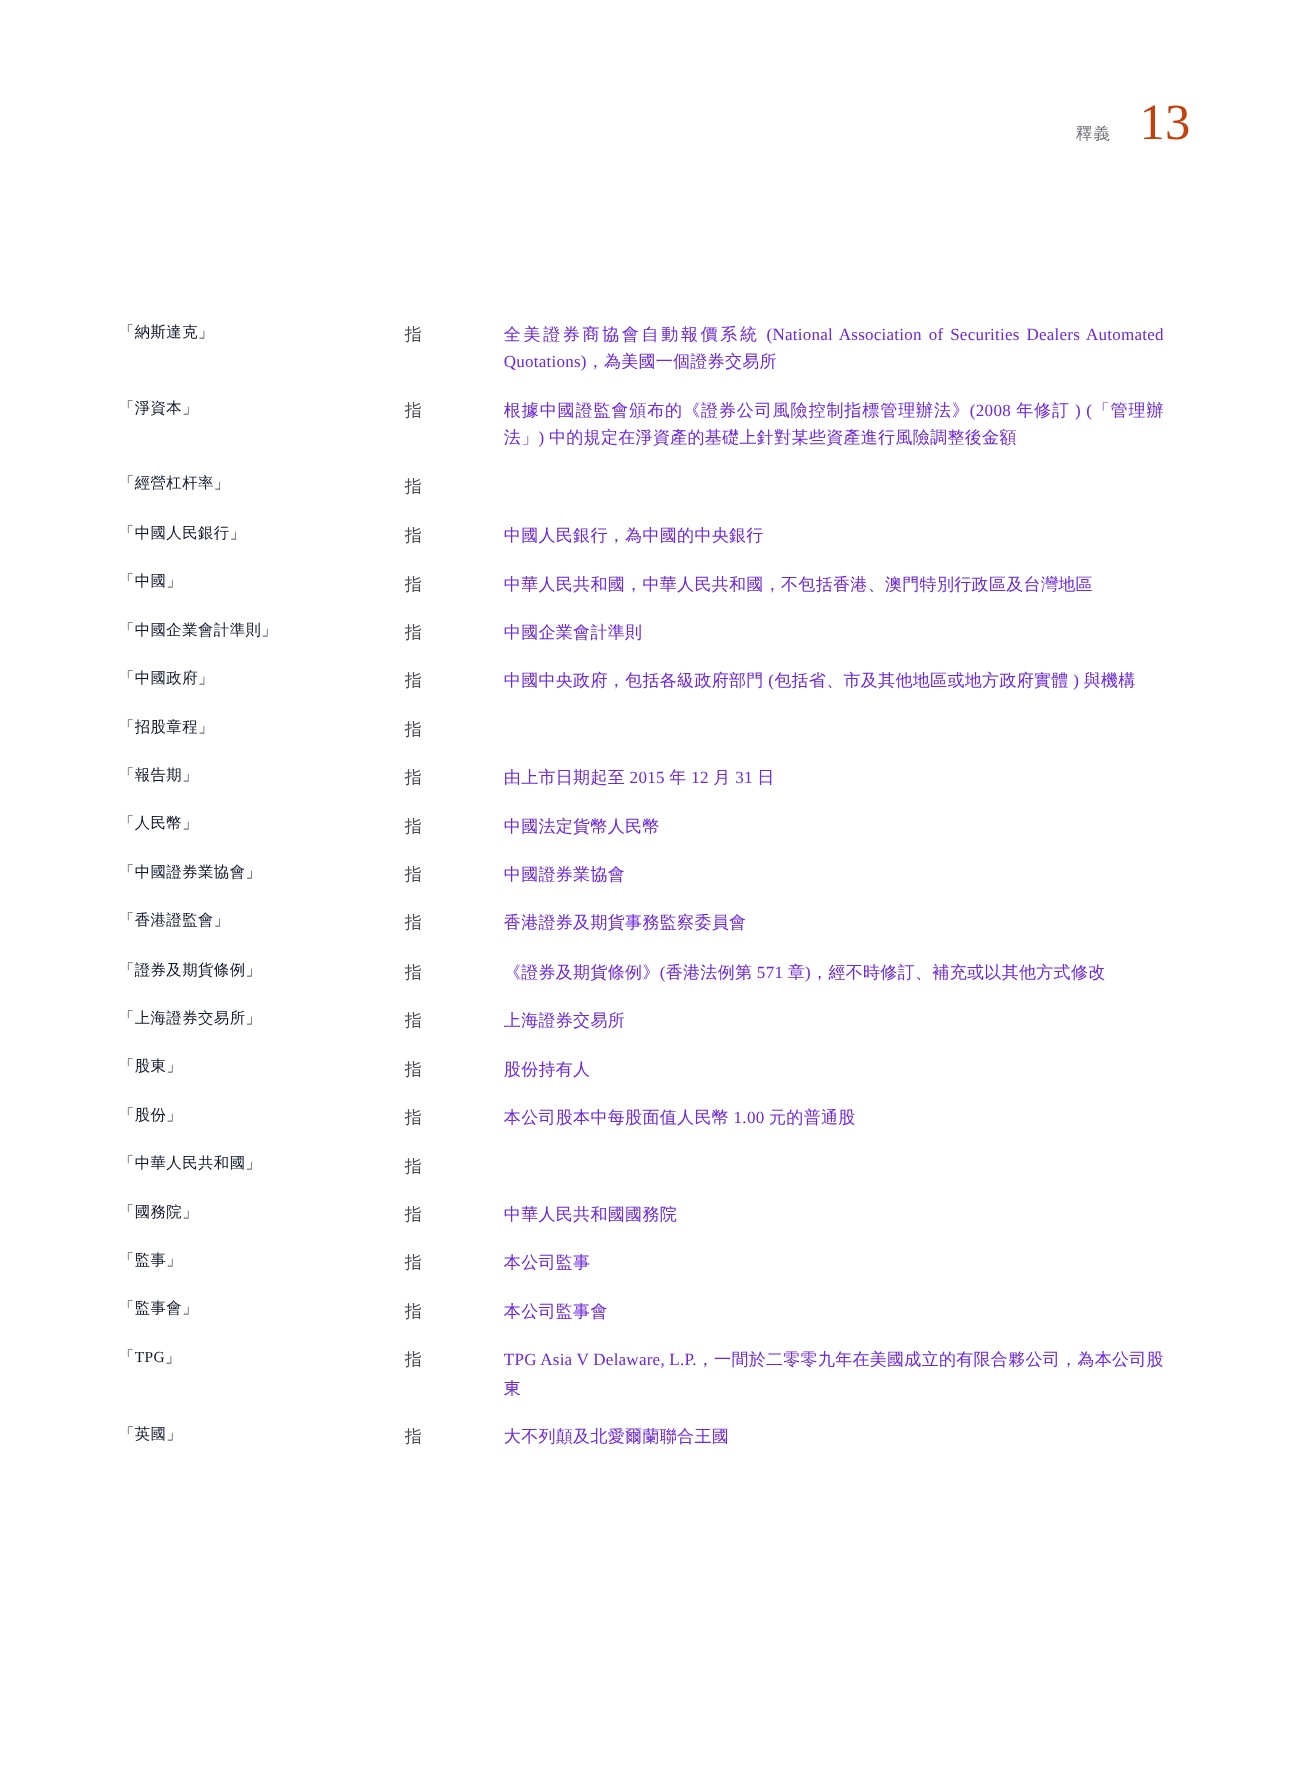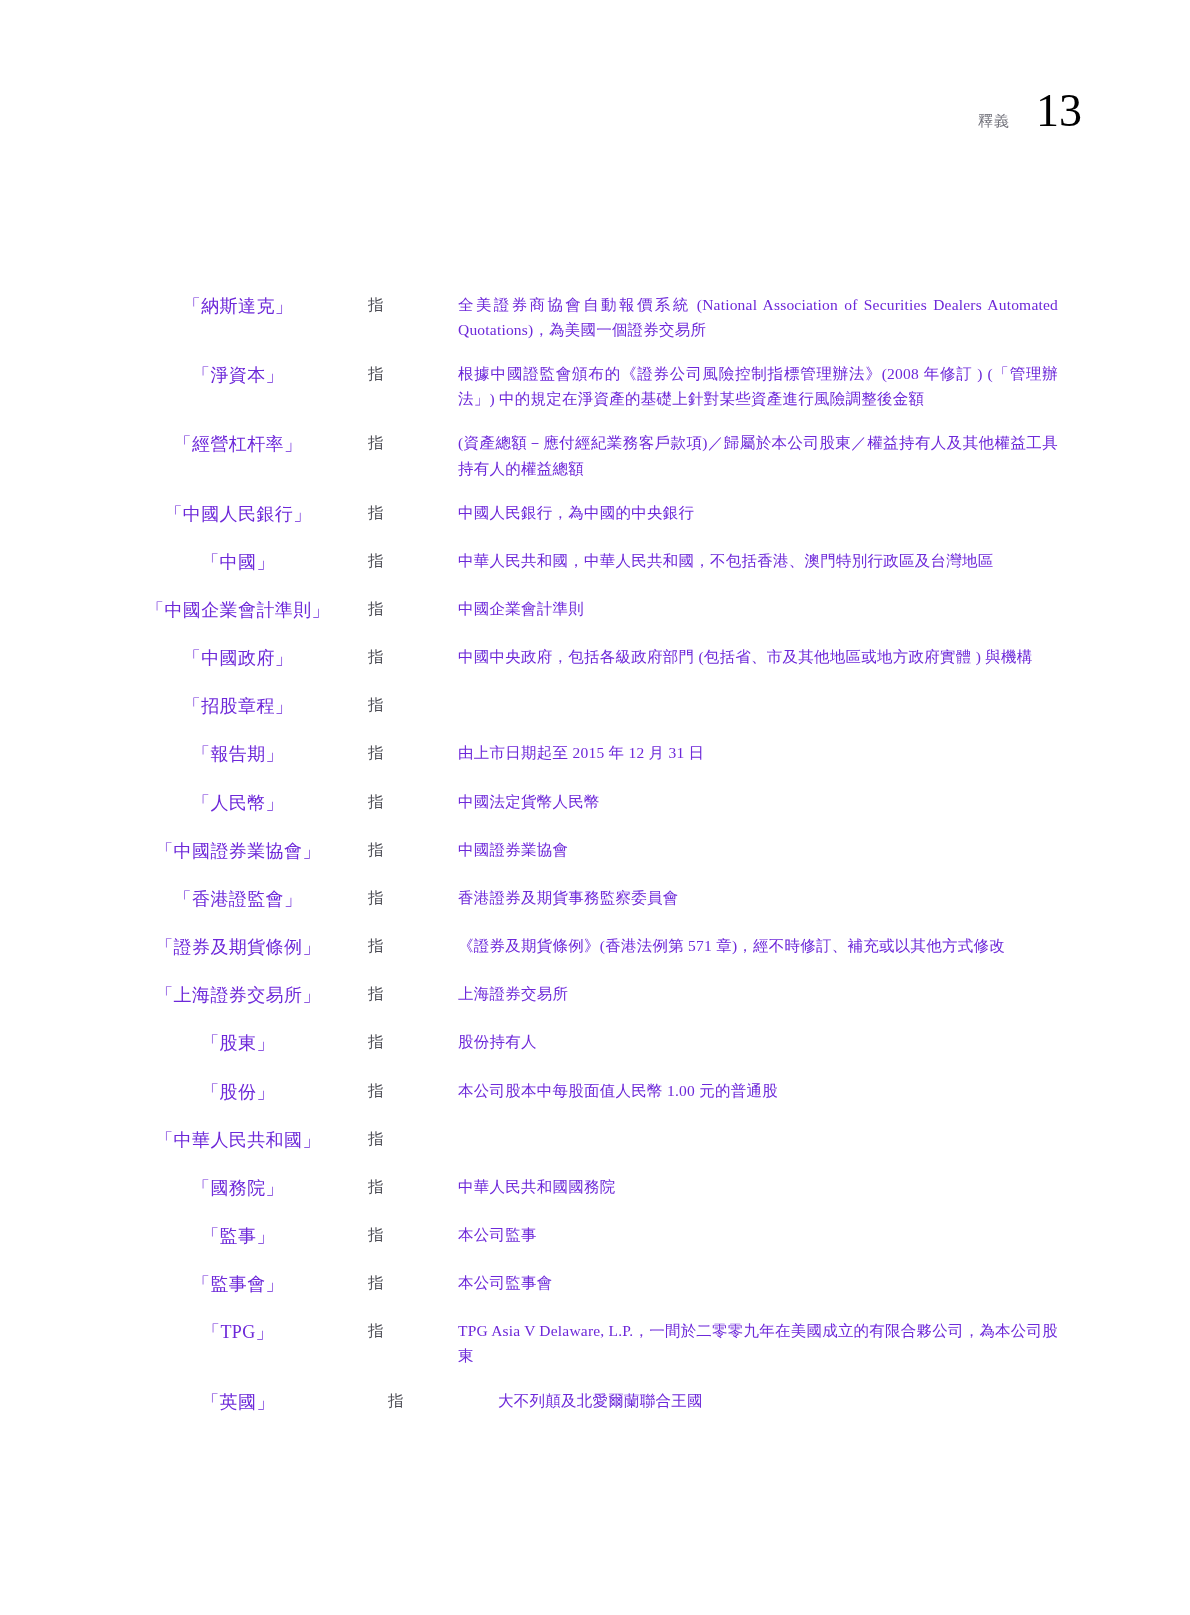--- a/index.html
+++ b/index.html
@@ -30,46 +30,45 @@
     gap: 26px;
   }
   .header-label {
     font-size: 15px;
     letter-spacing: 1px;
     color: #6f6f78;
   }
   .header-number {
     font-size: 46px;
     line-height: 1;
-    color: #000000;
+    color: #c2410c;
     font-family: "Liberation Serif", "DejaVu Serif", serif;
   }
 
   
   .glossary {
     position: absolute;
     top: 292px;
     left: 108px;
     width: 950px;
   }
   .row {
     display: flex;
     align-items: flex-start;
     margin-bottom: 19px;
   }
-  .row:last-child { margin-bottom: 0; gap: 20px; }
+  .row:last-child { margin-bottom: 0; }
 
   .term {
     width: 260px;
     flex: 0 0 260px;
-    font-size: 18px;
+    font-size: 14px;
     line-height: 1.62;
-    color: #6d28d9;
+    color: #0f172a;
     letter-spacing: 0.4px;
-    text-align: center;
   }
   .means {
     width: 90px;
     flex: 0 0 90px;
     font-size: 15.5px;
     line-height: 1.62;
     color: #4a4a52;
   }
   .definition {
     flex: 1 1 auto;
@@ -104,21 +103,20 @@
 
     <div class="row">
       <div class="term">「淨資本」</div>
       <div class="means">指</div>
       <div class="definition">根據中國證監會頒布的《證券公司風險控制指標管理辦法》(2008 年修訂 ) (「管理辦法」) 中的規定在淨資產的基礎上針對某些資產進行風險調整後金額</div>
     </div>
 
     <div class="row">
       <div class="term">「經營杠杆率」</div>
       <div class="means">指</div>
-      <div class="definition">(資產總額－應付經紀業務客戶款項)／歸屬於本公司股東／權益持有人及其他權益工具持有人的權益總額</div>
     </div>
 
     <div class="row">
       <div class="term">「中國人民銀行」</div>
       <div class="means">指</div>
       <div class="definition">中國人民銀行，為中國的中央銀行</div>
     </div>
 
     <div class="row">
       <div class="term">「中國」</div>

